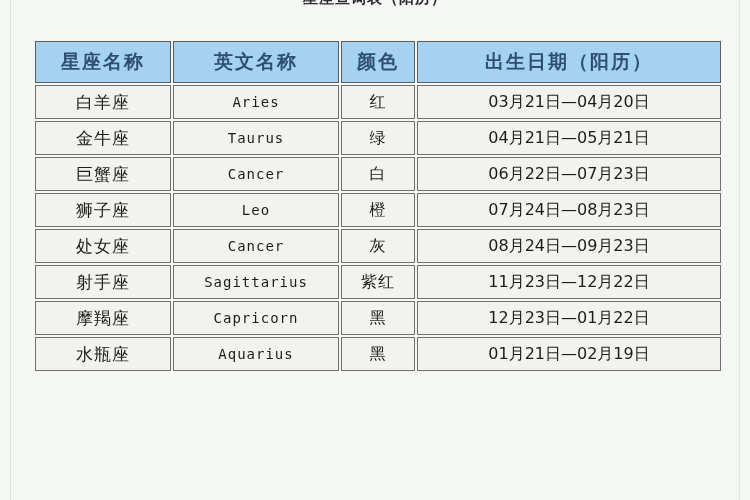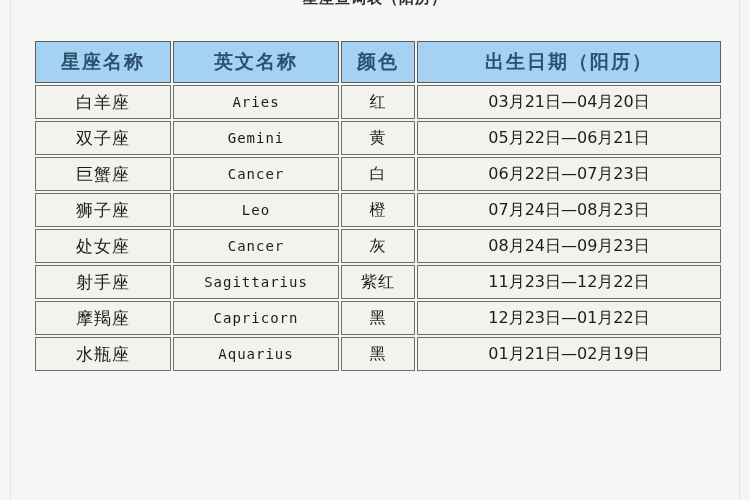--- a/index.html
+++ b/index.html
@@ -142,24 +142,24 @@
       </tr>
     </thead>
     <tbody id="zodiac-body">
         <tr>
           <td class="cell-name">白羊座</td>
           <td class="cell-en">Aries</td>
           <td class="cell-color">红</td>
           <td class="cell-date">03月21日—04月20日</td>
         </tr>
         <tr>
-          <td class="cell-name">双子座</td>
-          <td class="cell-en">Gemini</td>
-          <td class="cell-color">黄</td>
-          <td class="cell-date">05月22日—06月21日</td>
+          <td class="cell-name">金牛座</td>
+          <td class="cell-en">Taurus</td>
+          <td class="cell-color">绿</td>
+          <td class="cell-date">04月21日—05月21日</td>
         </tr>
         <tr>
           <td class="cell-name">巨蟹座</td>
           <td class="cell-en">Cancer</td>
           <td class="cell-color">白</td>
           <td class="cell-date">06月22日—07月23日</td>
         </tr>
         <tr>
           <td class="cell-name">狮子座</td>
           <td class="cell-en">Leo</td>

